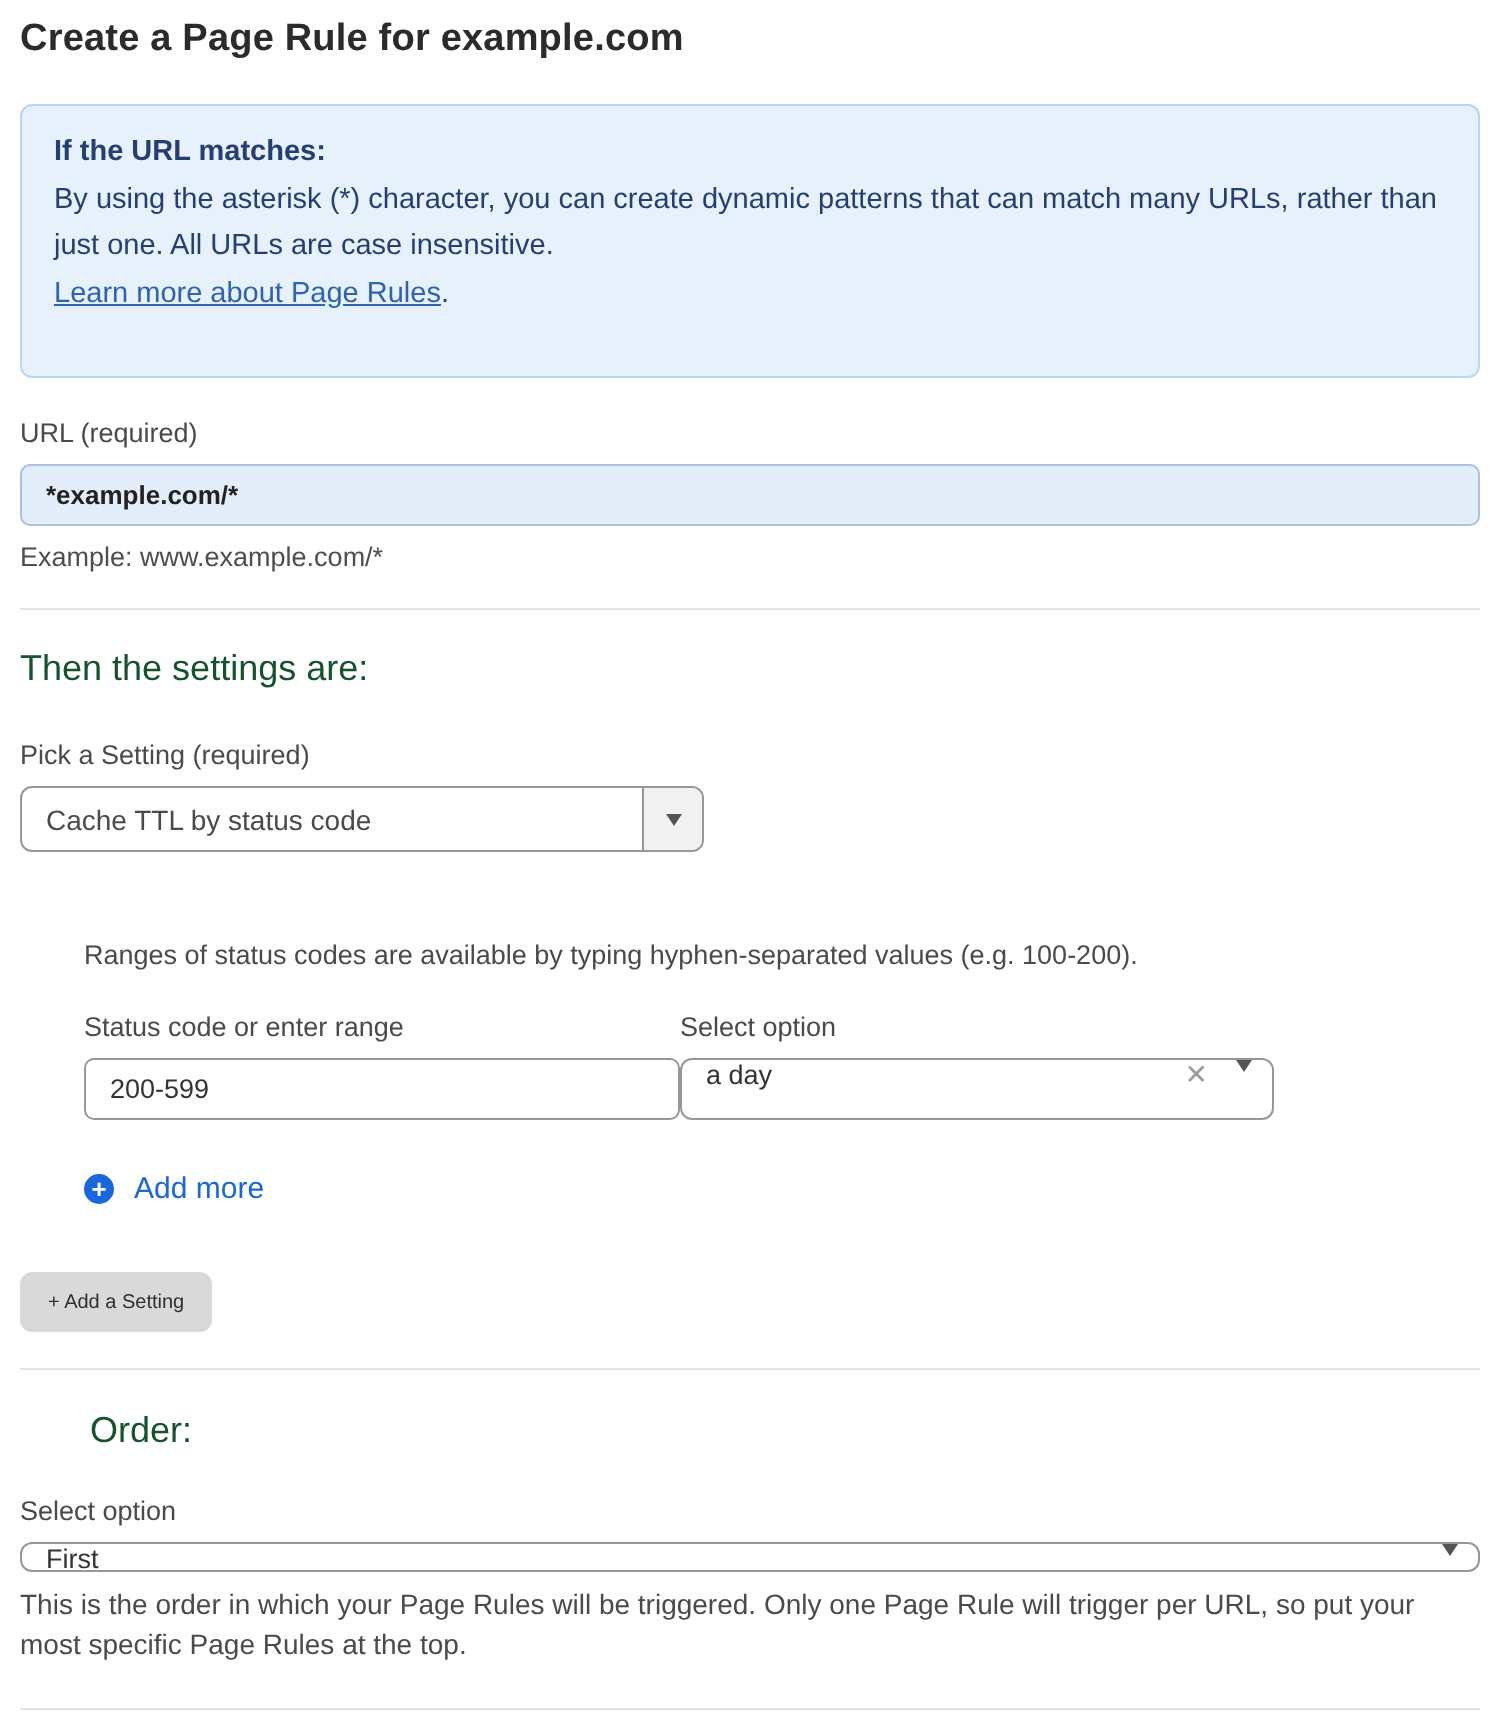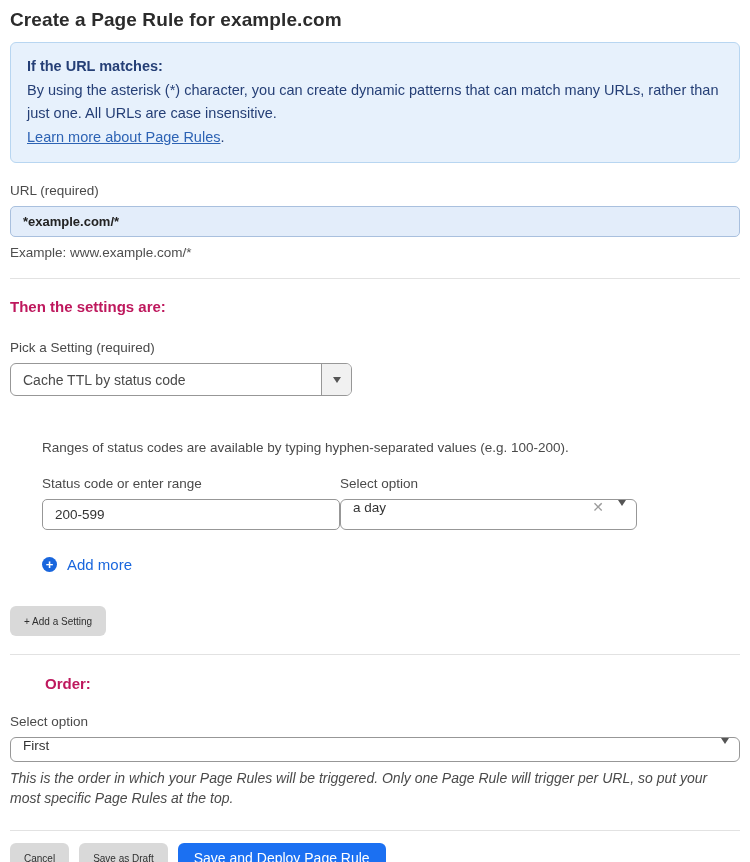--- a/index.html
+++ b/index.html
@@ -12,22 +12,22 @@
   html,body{background:#ffffff;}
   body{
     width:750px; height:862px; overflow:hidden;
     font-family:"Liberation Sans","DejaVu Sans",sans-serif;
     color:var(--text-dark); font-size:14px;
   }
   .page{padding:9px 10px 0 10px;}
   h1.page-title{font-size:19px; font-weight:700; color:#2b2b2b; letter-spacing:.1px;}
 
   .info-box{
-    margin-top:11px; background:var(--info-bg); border:1px solid var(--info-border);
-    border-radius:6px; padding:12px 16px 13px 16px; color:var(--info-text);
+    margin-top:21px; background:var(--info-bg); border:1px solid var(--info-border);
+    border-radius:6px; padding:12px 16px 29px 16px; color:var(--info-text);
     font-size:14.5px; line-height:23.5px;
   }
   .info-box .info-heading{font-weight:700;}
   .info-box a{color:var(--link-blue); text-decoration:underline; cursor:pointer;}
 
   .label{display:block; font-size:13.5px; color:var(--text-mid); margin-bottom:8px;}
   .section-gap{margin-top:20px;}
 
   input.text-input{
     display:block; width:100%; height:31px; border:1px solid var(--field-border);
@@ -35,21 +35,21 @@
     background:#fff; outline:none;
   }
   input.url-input{
     background:var(--url-input-bg); border:1px solid var(--url-input-border);
     font-weight:700; font-size:13px; color:#222;
   }
   .helper{font-size:13.5px; color:#4e4e4e; margin-top:8px;}
 
   hr.divider{border:none; border-top:1px solid var(--divider); margin:18px 0 0 0;}
 
-  h2.section-heading{font-size:15px; font-weight:700; color:#be185d;}
+  h2.section-heading{font-size:18px; font-weight:400; color:#14532d;}
 
   
   .select-split{
     width:342px; height:33px; border:1px solid var(--field-border); border-radius:6px;
     display:flex; align-items:stretch; background:#fff; cursor:pointer; overflow:hidden;gap:12px;
   }
   .select-split .select-value{flex:1; display:flex; align-items:center; padding:0 12px; font-size:14px; color:#4a4a4a;}
   .select-split .select-btn{
     width:30px; background:#f1f1f1; border-left:1px solid var(--field-border);
     display:flex; align-items:center; justify-content:center;
@@ -85,22 +85,22 @@
   }
 
   button{font-family:inherit; cursor:pointer;}
   .gray-btn{
     margin-top:33px; background:var(--gray-btn-bg); color:#2f2f2f; border:none;
     border-radius:6px; height:30px; padding:0 14px; font-size:10px;
   }
 
   .order-section h2{margin-top:20px;margin-left:35px;}
   .order-label{margin-top:22px;}
-  .full-select{width:100%; height:25px;}
-  .order-helper{font-size:14px; color:#4a4a4a; line-height:20px; margin-top:6px;font-style:italic;}
+  .full-select{width:100%; height:15px;}
+  .order-helper{font-size:14px; color:#4a4a4a; line-height:20px; margin-top:6px;}
 
   .footer{display:flex; gap:10px; margin-top:12px;}
   .footer .gray-btn{margin-top:0;}
   .blue-btn{
     background:var(--primary-blue); color:#fff; border:none; border-radius:6px;
     height:30px; padding:0 16px; font-size:14px;
   }
 </style>
 </head>
 <body>

